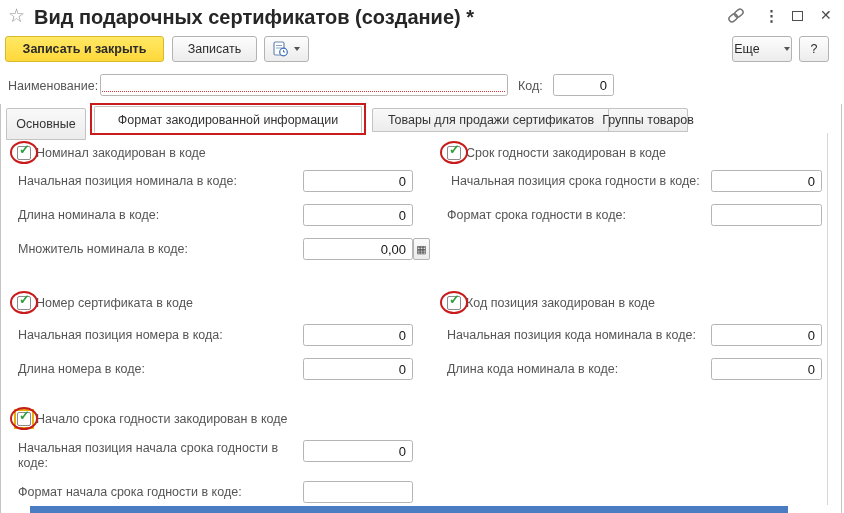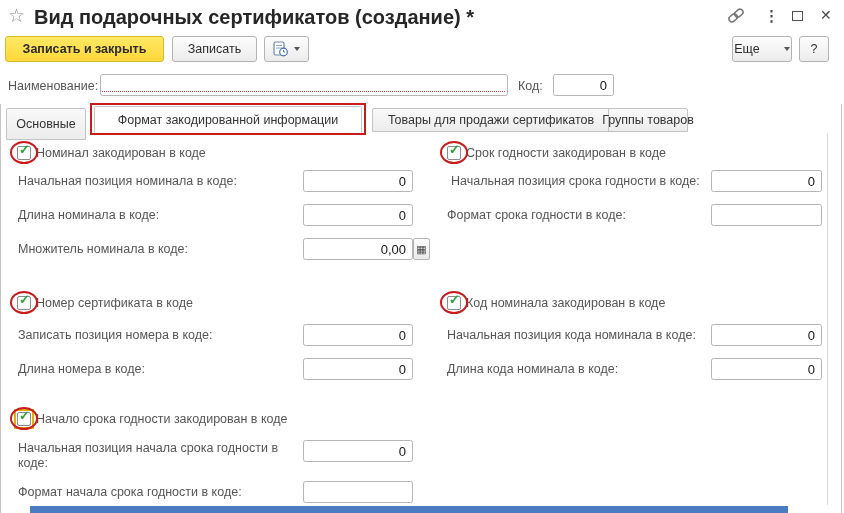--- a/index.html
+++ b/index.html
@@ -176,21 +176,21 @@
   <span class="calcbtn" style="left:413px;top:238px;">
     <span>▦</span>
   </span>
 
   <span class="cb" style="left:17px;top:296px;">
     <span class="chk">✓</span>
   </span>
   <span class="ann" style="left:10px;top:291px;"></span>
   <span class="cbl" style="left:36px;top:296px;">Номер сертификата в коде</span>
 
-  <div class="lbl" style="left:18px;top:328px;">Записать позиция номера в коде:</div>
+  <div class="lbl" style="left:18px;top:328px;">Начальная позиция номера в кода:</div>
   <input class="inp num" style="left: 303px; top: 324px; width: 110px;" value="0">
 
   <div class="lbl" style="left:18px;top:362px;">Длина номера в коде:</div>
   <input class="inp num" style="left: 303px; top: 358px; width: 110px;" value="0">
 
   <span class="focusbox" style="left:14px;top:409px;"></span>
   <span class="cb" style="left:17px;top:412px;">
     <span class="chk">✓</span>
   </span>
   <span class="ann" style="left:10px;top:407px;"></span>
@@ -211,21 +211,21 @@
   <div class="lbl" style="left:451px;top:174px;">Начальная позиция срока годности в коде:</div>
   <input class="inp num" style="left: 711px; top: 170px; width: 111px;" value="0">
 
   <div class="lbl" style="left:447px;top:208px;">Формат срока годности в коде:</div>
   <input class="inp" style="left: 711px; top: 204px; width: 111px;" value="">
 
   <span class="cb" style="left:447px;top:296px;">
     <span class="chk">✓</span>
   </span>
   <span class="ann" style="left:440px;top:291px;"></span>
-  <span class="cbl" style="left:466px;top:296px;">Код номинала закодирован в коде</span>
+  <span class="cbl" style="left:466px;top:296px;">Код позиция закодирован в коде</span>
 
   <div class="lbl" style="left:447px;top:328px;">Начальная позиция кода номинала в коде:</div>
   <input class="inp num" style="left: 711px; top: 324px; width: 111px;" value="0">
 
   <div class="lbl" style="left:447px;top:362px;">Длина кода номинала в коде:</div>
   <input class="inp num" style="left: 711px; top: 358px; width: 111px;" value="0">
 
   <div class="vline" style="left:827px;top:133px;height:372px;background:#d6d6d6;"></div>
   <div class="vline" style="left:841px;top:104px;height:409px;background:#c4c4c4;"></div>
   <div class="vline" style="left:0px;top:104px;height:409px;background:#c4c4c4;"></div>

